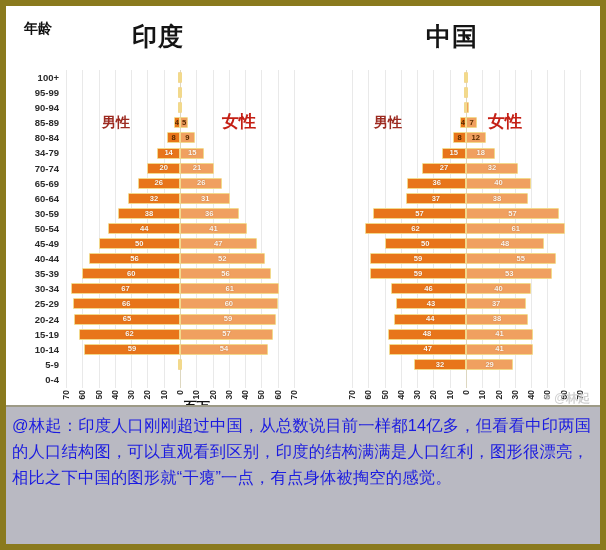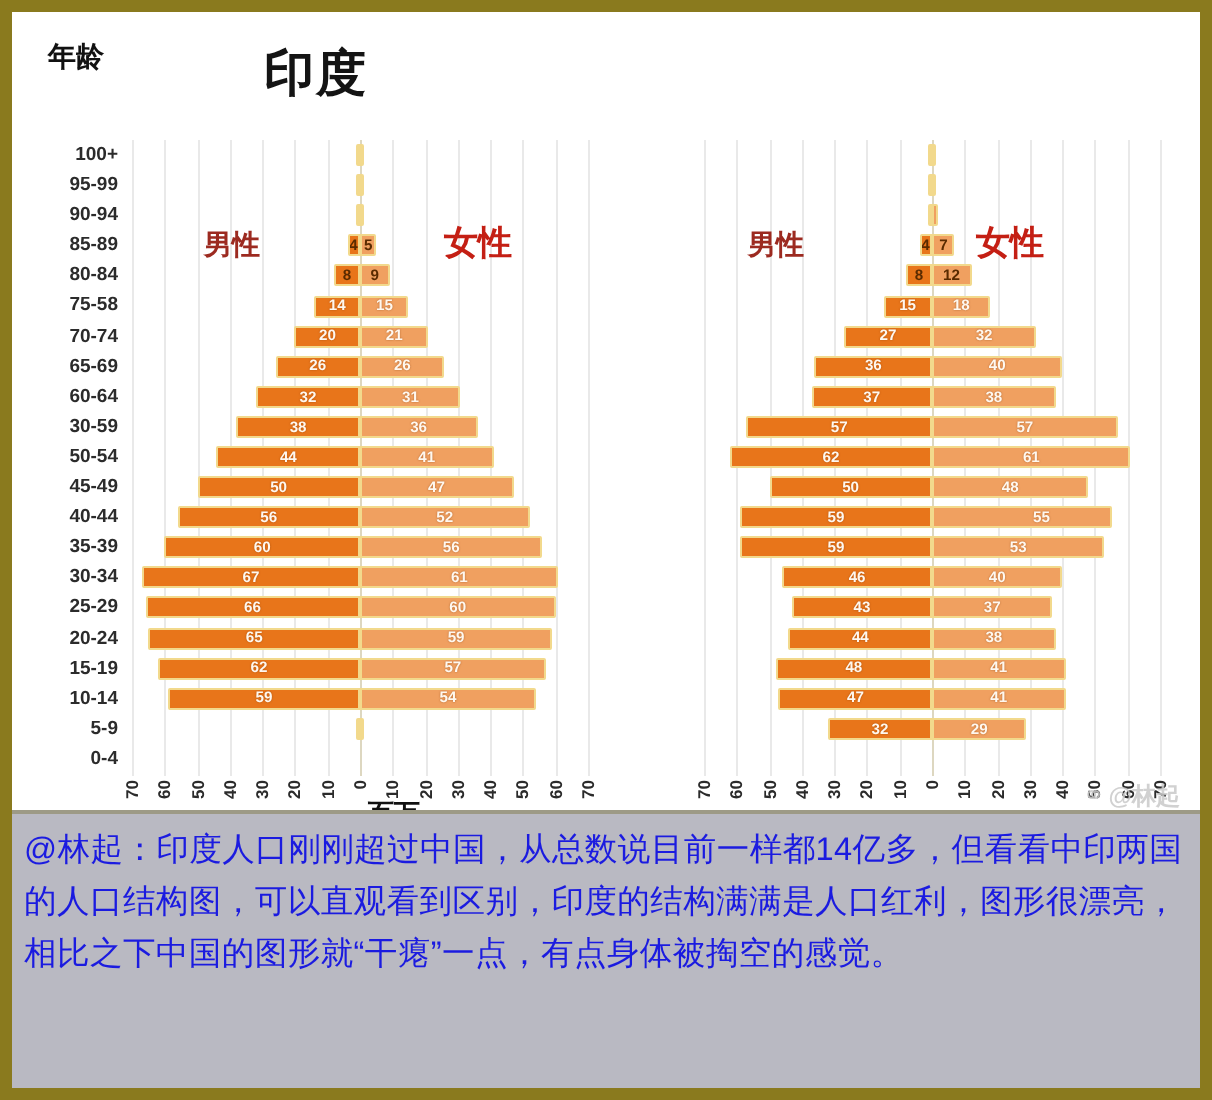--- a/index.html
+++ b/index.html
@@ -135,29 +135,30 @@
 <div id="root">
 
   <div class="frame-border b-left"></div>
   <div class="frame-border b-right"></div>
   <div class="frame-border b-top"></div>
   <div class="frame-border b-bottom"></div>
 
   <div id="chart-area">
 
     <div class="country-title" id="title-india">印度</div>
+    <div class="country-title" id="title-china">中国</div>
 
     <div id="age-axis-label">年龄</div>
     <div id="age-labels">
         <div class="age-tick">100+</div>
         <div class="age-tick">95-99</div>
         <div class="age-tick">90-94</div>
         <div class="age-tick">85-89</div>
         <div class="age-tick">80-84</div>
-        <div class="age-tick">75-58</div>
+        <div class="age-tick">34-79</div>
         <div class="age-tick">70-74</div>
         <div class="age-tick">65-69</div>
         <div class="age-tick">60-64</div>
         <div class="age-tick">30-59</div>
         <div class="age-tick">50-54</div>
         <div class="age-tick">45-49</div>
         <div class="age-tick">40-44</div>
         <div class="age-tick">35-39</div>
         <div class="age-tick">30-34</div>
         <div class="age-tick">25-29</div>

